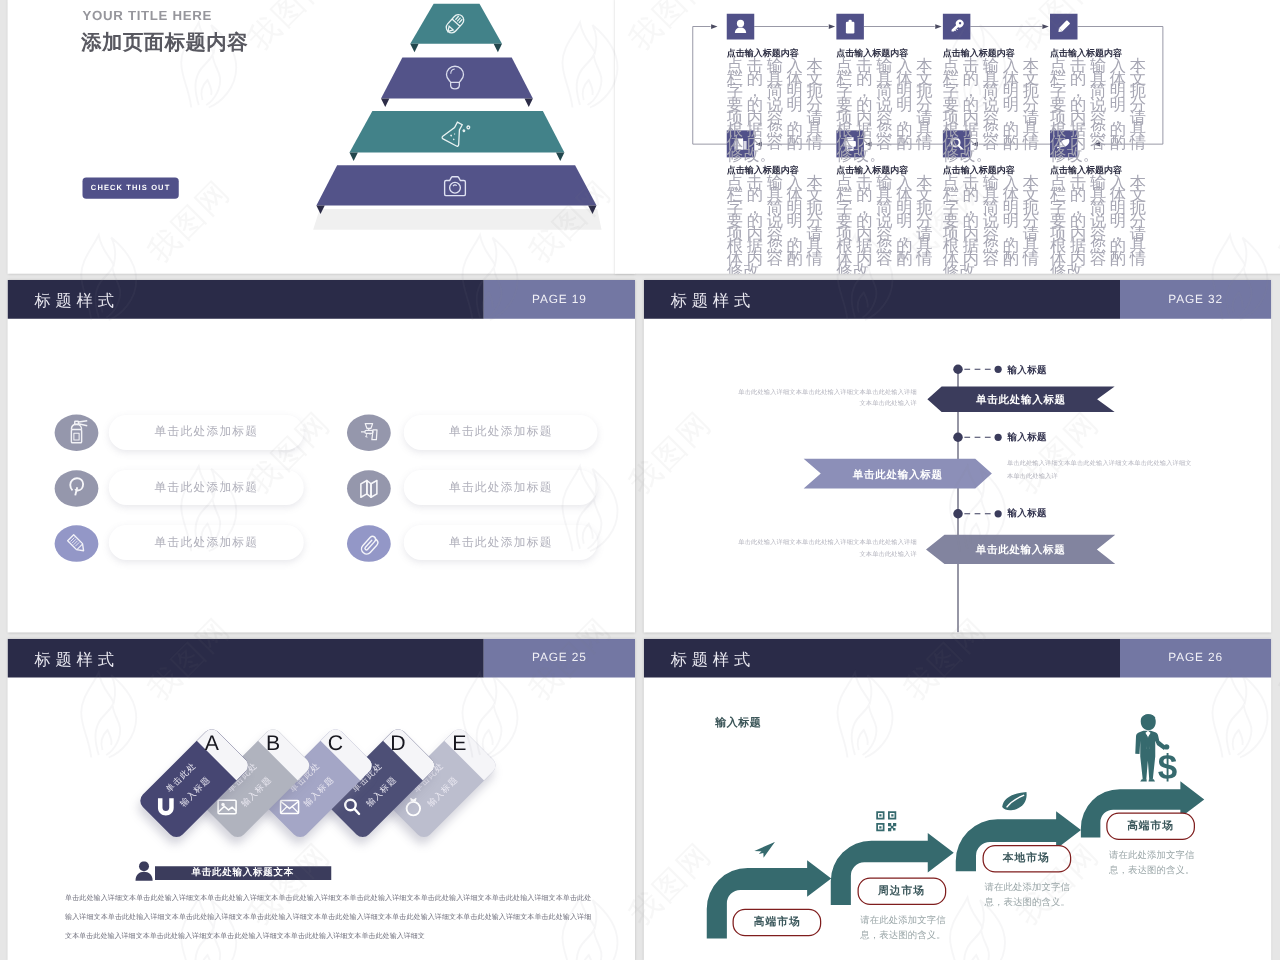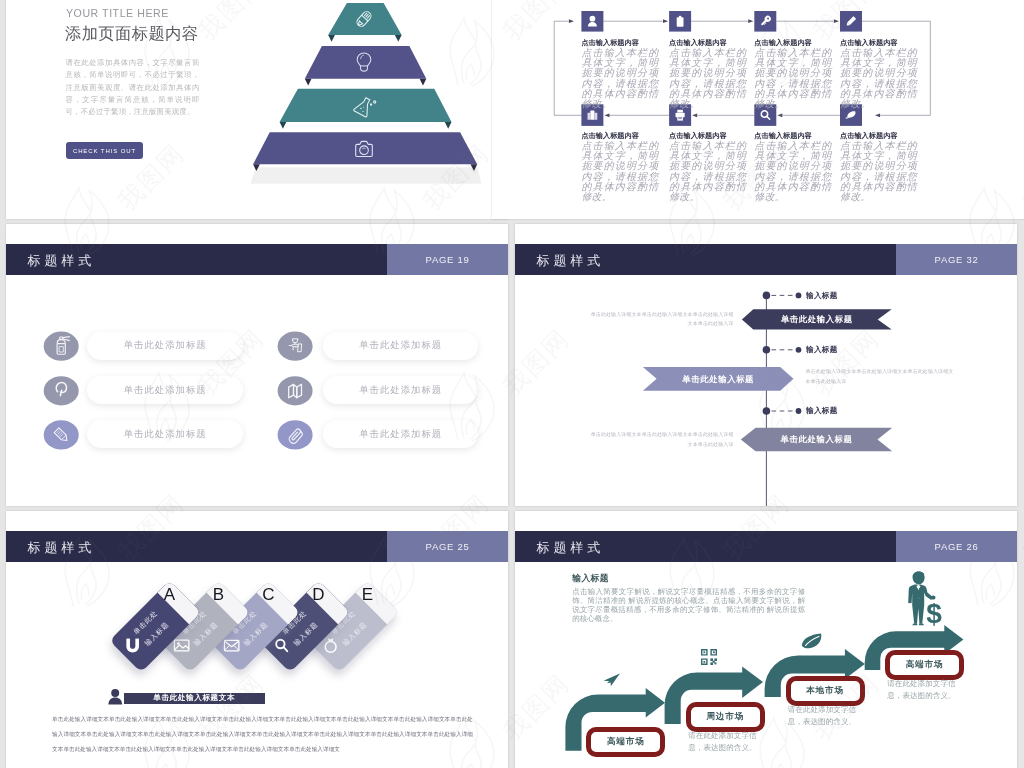--- a/index.html
+++ b/index.html
@@ -1,70 +1,69 @@
 <!DOCTYPE html>
 <html><head>
 <meta charset="utf-8">
 <style>
   html,body{margin:0;padding:0;}
   body{width:1024px;height:768px;background:#e6e6e6;font-family:"Liberation Sans",sans-serif;overflow:hidden;}
   .grid{position:absolute;left:0;top:0;width:1024px;height:768px;}
   .slide{position:absolute;background:#fff;overflow:hidden;box-shadow:0 0 2px rgba(0,0,0,.18);}
-  #s1{left:6px;top:-1px;width:502px;height:220px;}
+  #s1{left:6px;top:-1px;width:502px;height:220px;font-weight:bold;}
   
   .s1-eyebrow{position:absolute;left:60px;top:8px;font-size:10.6px;letter-spacing:0.55px;color:#96969c;font-family:"Liberation Sans",sans-serif;}
   .s1-title{position:absolute;left:59px;top:24px;font-size:16.3px;letter-spacing:0.4px;color:#585860;font-family:"Liberation Sans",sans-serif;}
   .s1-body{position:absolute;left:59.5px;top:58px;width:134px;font-size:7.4px;line-height:12.3px;color:#b8b8bc;letter-spacing:.2px;text-align:justify;font-family:"Liberation Sans",sans-serif;}
   .s1-btn{position:absolute;left:60px;top:143px;width:77px;height:17px;border-radius:3px;background:#515189;color:#fff;font-size:6px;letter-spacing:.9px;display:flex;align-items:center;justify-content:center;}
   .pyr{position:absolute;left:230px;top:0px;width:270px;height:200px;}
 
   
   .wm{position:absolute;left:0;top:0;width:1024px;height:768px;pointer-events:none;z-index:50;}
   .wmi{position:absolute;transform:rotate(-45deg);transform-origin:0 0;white-space:nowrap;font-size:25px;color:rgba(120,120,132,.062);letter-spacing:2px;font-family:"Liberation Sans",sans-serif;}
   
-  .hdr{position:absolute;left:0;top:0;width:502px;height:31px;margin-top:20px;}
+  .hdr{position:absolute;left:0;top:0;width:502px;height:31px;}
   .hdr-dark{position:absolute;left:0;top:0;width:381px;height:31px;background:#2a2b48;}
   .hdr-light{position:absolute;left:381px;top:0;width:121px;height:31px;background:#7377a3;}
   .hdr-title{position:absolute;left:21.5px;top:8px;font-size:13px;letter-spacing:3.9px;color:#e9e8f0;font-weight:normal;}
   .hdr-page{position:absolute;left:381px;top:10px;width:121px;text-align:center;font-size:9.5px;letter-spacing:.7px;color:#f2f1f7;}
   .s3-pill{position:absolute;height:28px;border-radius:14px;background:#fff;box-shadow:0 2px 6px rgba(120,120,140,.17);display:flex;align-items:center;justify-content:center;font-size:9.4px;color:#b0b0bb;letter-spacing:1.0px;}
   
   .s4-lbl{position:absolute;font-size:7.6px;font-weight:bold;color:#343550;white-space:nowrap;letter-spacing:.3px;}
   .s4-bt{position:absolute;font-size:8.4px;font-weight:bold;color:#fff;white-space:nowrap;letter-spacing:.6px;text-align:center;}
   .s4-tx{position:absolute;font-size:5.0px;line-height:9.8px;color:#b4b4be;letter-spacing:.1px;}
   
   .s5-card{position:absolute;width:44.8px;height:84.5px;border-radius:7px;transform:rotate(45deg);overflow:hidden;box-shadow:3px 5px 8px rgba(120,120,145,.32);}
   .s5-white{position:absolute;left:0;top:0;width:44.8px;height:17.2px;background:#f5f5f8;}
   .s5-letter{position:absolute;left:1px;top:0.5px;width:18px;height:18px;display:flex;align-items:center;justify-content:center;font-size:17px;color:#17171f;transform:rotate(-45deg);font-family:"Liberation Sans",sans-serif;}
   .s5-ct{position:absolute;left:0;top:0;width:34px;height:10px;transform-origin:0 0;font-size:6.8px;color:#eceaf3;letter-spacing:.9px;white-space:nowrap;line-height:10px;}
   .s5-bar{position:absolute;height:10.4px;background:#3b3c5c;display:flex;align-items:center;justify-content:center;font-size:7.6px;font-weight:bold;color:#fff;letter-spacing:.6px;}
   .s5-para{position:absolute;font-size:5.6px;line-height:15.2px;color:#6f6f7c;letter-spacing:.05px;text-align:justify;}
   
   .s6-h{position:absolute;font-size:8.8px;font-weight:bold;color:#3b5558;letter-spacing:.4px;}
   .s6-p{position:absolute;width:233px;font-size:7.5px;line-height:8.9px;color:#9aa6a8;letter-spacing:.05px;text-align:justify;}
-  .s6-pill{position:absolute;height:20px;border-radius:10px;border:5px solid #7f1d1d;background:#fff;display:flex;align-items:center;justify-content:center;font-size:8.6px;font-weight:bold;color:#3c585c;letter-spacing:.8px;}
+  .s6-pill{position:absolute;height:20px;border-radius:10px;border:1px solid #7f1d1d;background:#fff;display:flex;align-items:center;justify-content:center;font-size:8.6px;font-weight:bold;color:#3c585c;letter-spacing:.8px;}
   .s6-cap{position:absolute;width:78px;font-size:7.5px;line-height:11.6px;color:#9aa6a8;letter-spacing:.1px;text-align:center;}
   
   .s2-flow{position:absolute;left:0;top:0;width:502px;height:220px;}
   .s2-h{position:absolute;font-size:7.2px;font-weight:bold;color:#2f3045;letter-spacing:0;white-space:nowrap;}
-  .s2-p{position:absolute;width:77px;font-size:10px;line-height:10.2px;color:#a7a7b4;letter-spacing:.15px;text-align:justify;font-style:italic;}
+  .s2-p{position:absolute;width:77px;font-size:13px;line-height:10.2px;color:#a7a7b4;letter-spacing:.15px;text-align:justify;}
   #s2{left:492px;top:-1px;width:502px;height:220px;padding-left:41px;}
   #s3{left:6px;top:224px;width:502px;height:282px;}
   #s4{left:515px;top:224px;width:502px;height:282px;}
   #s5{left:6px;top:511px;width:502px;height:258px;}
   #s6{left:515px;top:511px;width:502px;height:258px;}
 </style>
 </head>
 <body>
 
 <div class="grid">
   <div class="slide" id="s1">
     <div class="s1-eyebrow">YOUR TITLE HERE</div>
     <div class="s1-title">添加页面标题内容</div>
-    <div class="s1-body">请在此处添加具体内容，文字尽量言简意赅，简单说明即可，不必过于繁琐，注意版面美观度。请在此处添加具体内容，文字尽量言简意赅，简单说明即可，不必过于繁琐，注意版面美观度。</div>
     <div class="s1-btn">CHECK THIS OUT</div>
     <svg class="pyr" viewBox="0 0 270 200">
 
       <polygon points="19.8,168.2 241.8,168.2 245.2,184.8 14.5,184.8" fill="#f0f0f0"></polygon>
 
       <polygon points="33.7,133.2 224.1,133.2 241.2,165.3 17.1,165.3" fill="#535389"></polygon>
       <polygon points="234.5,165.3 241.2,165.3 238.0,172.1" fill="#2c2c47"></polygon>
       <polygon points="17.1,165.3 23.8,165.3 20.4,172.1" fill="#2c2c47"></polygon>
 
       <polygon points="61.9,89.7 198.3,89.7 215.5,123.0 43.6,123.0" fill="#428289"></polygon>
@@ -408,21 +407,20 @@
           <rect x="1.4" y="5.4" width="2.6" height="2.6"></rect>
           <rect x="5.4" y="5.4" width="2.0" height="2.0"></rect>
           <rect x="3.6" y="3.6" width="2.2" height="2.2"></rect>
     </g>
     <g transform="translate(297.0,130.0) rotate(-12)">
       <path d="M-11,2.4 C-8.5,-4.6 -0.5,-6.6 10.5,-5.4 C10.0,3.2 3.0,7.4 -4.5,6.4 C-7.6,6.0 -9.8,4.6 -11,2.4 Z" fill="#366a6e"></path>
       <path d="M-7.6,3.4 C-3.6,0.0 2.4,-2.2 8.2,-3.2" stroke="#fff" stroke-width="1.1" fill="none"></path>
     </g>
     </svg>
     <div class="s6-h" style="left:57.2px;top:62.0px">输入标题</div>
-    <div class="s6-p" style="left:57.2px;top:77.0px">点击输入简要文字解说，解说文字尽量概括精感，不用多余的文字修饰。简洁精准的 解说所提炼的核心概念。点击输入简要文字解说，解说文字尽量概括精感，不用多余的文字修饰。简洁精准的 解说所提炼的核心概念。</div>
     <div class="s6-pill" style="left:71.3px;top:215.6px;width:68.9px">高端市场</div>
     <div class="s6-pill" style="left:171.0px;top:191.0px;width:68.5px">周边市场</div>
     <div class="s6-pill" style="left:270.5px;top:165.0px;width:69.0px">本地市场</div>
     <div class="s6-pill" style="left:370.0px;top:139.0px;width:69.0px">高端市场</div>
     <div class="s6-cap" style="left:168.4px;top:219.0px">请在此处添加文字信息，表达图的含义。</div>
     <div class="s6-cap" style="left:267.9px;top:193.0px">请在此处添加文字信息，表达图的含义。</div>
     <div class="s6-cap" style="left:367.4px;top:167.0px">请在此处添加文字信息，表达图的含义。</div>
     <svg style="position:absolute;left:386.0px;top:60.0px;width:44px;height:56px" viewBox="0 0 44 56">
       <g fill="#366a6e">
         <path d="M11.6,6.2 C11.6,2.7 14.0,0.4 17.6,0.4 C21.3,0.4 23.6,2.7 23.6,6.4 C23.6,10.0 21.4,13.2 17.8,13.2 C14.2,13.2 11.6,10.1 11.6,6.2 Z"></path>

